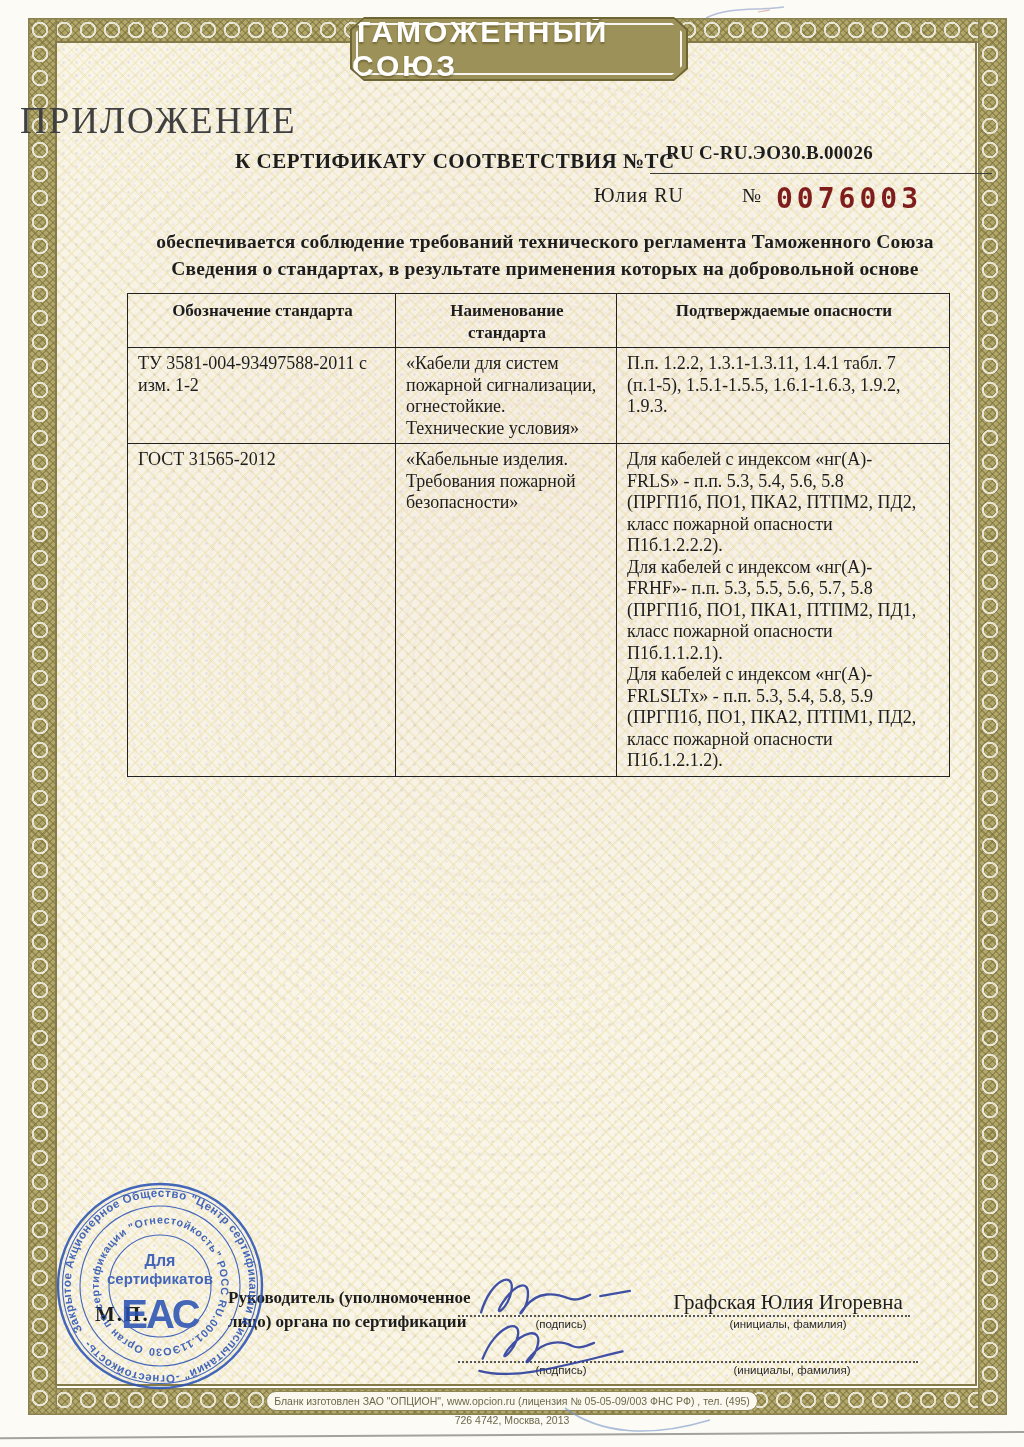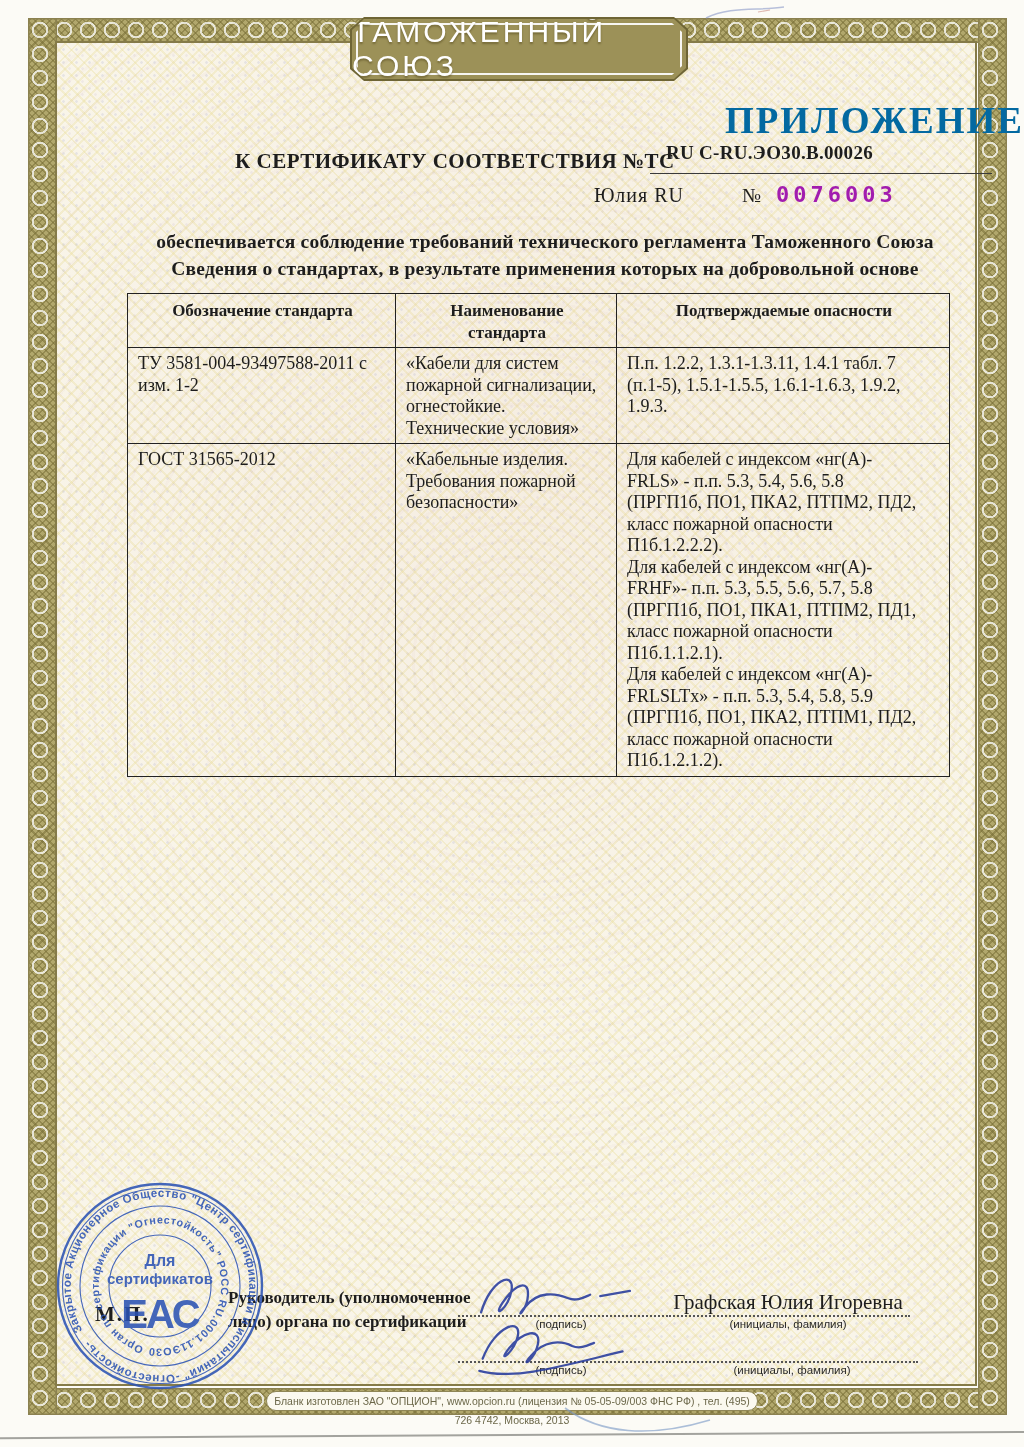--- a/index.html
+++ b/index.html
@@ -49,37 +49,37 @@
   .banner-core{
     position:absolute;inset:2px;background:#9c9158;
     clip-path:polygon(12px 0,calc(100% - 12px) 0,100% 11px,100% calc(100% - 11px),calc(100% - 12px) 100%,12px 100%,0 calc(100% - 11px),0 11px);
     display:flex;align-items:center;justify-content:center;
   }
   .banner-core::before{
     content:"";position:absolute;inset:4px;border:2px solid rgba(255,255,255,.92);
     clip-path:polygon(10px 0,calc(100% - 10px) 0,100% 9px,100% calc(100% - 9px),calc(100% - 10px) 100%,10px 100%,0 calc(100% - 9px),0 9px);
   }
   .banner-text{
-    position:relative;font-family:"Liberation Sans",sans-serif;font-weight:normal;
+    position:relative;font-family:"Liberation Sans",sans-serif;font-weight:bold;
     font-size:30px;color:#ffffff;letter-spacing:3px;text-shadow:0 2px 2px rgba(70,60,20,.45);
   }
   
   .doc-title{
-    position:absolute;left:20px;top:99px;width:1004px;z-index:3;text-align:right;
-    font-size:37px;font-weight:bold;letter-spacing:2px;color:#0369a1;
+    position:absolute;left:20px;top:99px;width:1004px;z-index:3;text-align:left;
+    font-size:37px;font-weight:normal;letter-spacing:2px;color:#404040;
   }
   .cert-label{position:absolute;left:235px;top:149px;z-index:3;font-size:21px;font-weight:bold;letter-spacing:.5px;}
   .cert-number{position:absolute;left:666px;top:142px;z-index:3;font-size:19px;font-weight:bold;letter-spacing:.3px;}
   .cert-underline{position:absolute;left:650px;top:173px;width:342px;border-top:1.6px solid #3a3a3a;z-index:3;}
   .series-label{position:absolute;left:594px;top:184px;z-index:3;font-size:20px;letter-spacing:1px;}
   .number-sign{position:absolute;left:742px;top:184px;z-index:3;font-size:20px;}
   .blank-number{
     position:absolute;left:776px;top:182px;z-index:3;
-    font-family:"DejaVu Sans Mono",monospace;font-weight:bold;font-size:22px;
-    color:#a21caf;letter-spacing:4px;
+    font-family:"DejaVu Sans Mono",monospace;font-weight:bold;font-size:28px;
+    color:#7f1d1d;letter-spacing:4px;
   }
   .intro{
     position:absolute;left:115px;top:229px;width:860px;z-index:3;text-align:center;
     font-size:19.5px;font-weight:bold;line-height:26.5px;letter-spacing:.2px;
   }
   
   .std-table{
     position:absolute;left:127px;top:293px;width:822px;z-index:3;
     border-collapse:collapse;table-layout:fixed;padding-left:48px;
   }

